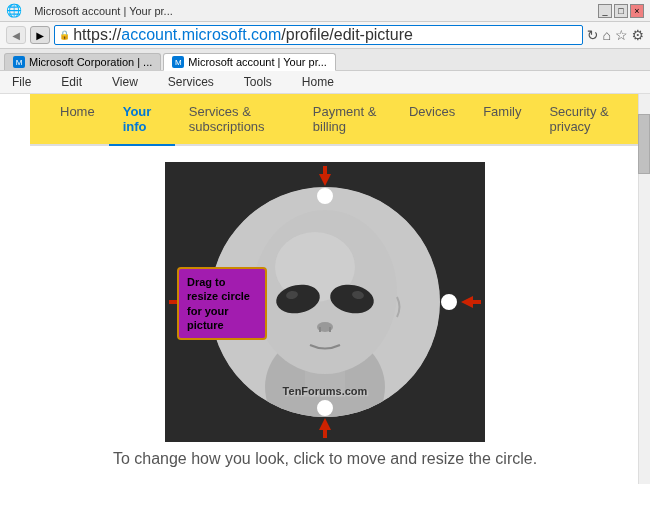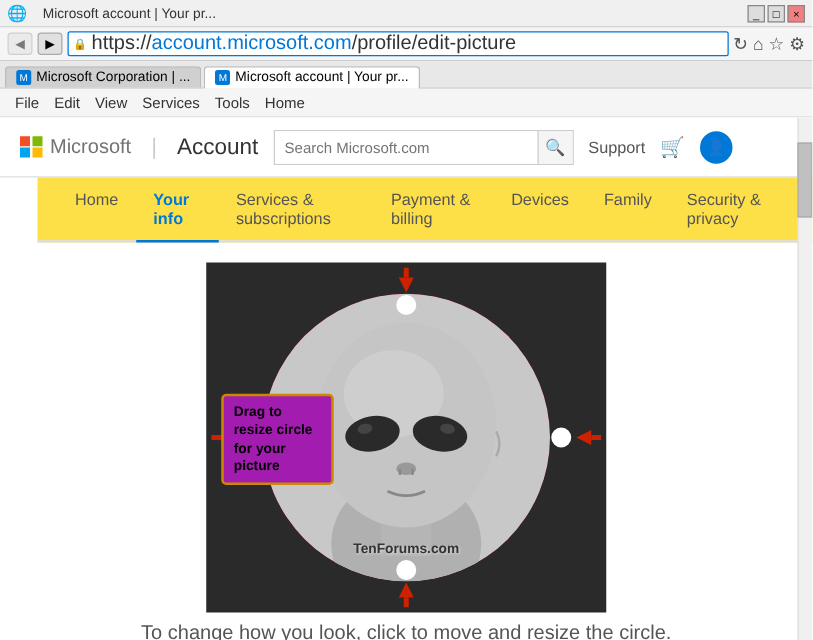--- a/index.html
+++ b/index.html
@@ -35,21 +35,21 @@
     .address-bar-container { flex: 1; display: flex; align-items: center; background: white; border: 1px solid #0078d7; border-radius: 2px; height: 20px; padding: 0 4px; }
     .lock-icon { color: #4caf50; font-size: 9px; margin-right: 3px; }
     .address-text { font-size: 16px; color: #333; flex: 1; }
     .address-highlight { color: #0078d7; }
     .browser-icons { display: flex; gap: 4px; align-items: center; }
     .browser-icon-btn { font-size: 14px; color: #555; cursor: pointer; }
     .tab-bar { background: #e8e8e8; display: flex; align-items: flex-end; padding: 0 4px; border-bottom: 1px solid #ccc; height: 22px; }
     .tab { background: #d0d0d0; border: 1px solid #bbb; border-bottom: none; padding: 2px 8px; font-size: 11px; border-radius: 3px 3px 0 0; margin-right: 2px; display: flex; align-items: center; gap: 4px; cursor: pointer; }
     .tab.active { background: #fff; border-bottom: 1px solid #fff; margin-bottom: -1px; }
     .tab-favicon { width: 12px; height: 12px; background: #0078d7; border-radius: 2px; font-size: 8px; display: flex; align-items: center; justify-content: center; color: white; }
-    .menu-bar { background: #f5f5f5; border-bottom: 1px solid #ddd; display: flex; gap: 4px; padding: 2px 8px; }
+    .menu-bar { background: #f5f5f5; border-bottom: 1px solid #ddd; display: flex; gap: 22px; padding: 2px 8px; }
     .menu-item { font-size: 12px; color: #333; cursor: pointer; padding: 2px 4px; }
 
     
     .page-content { background: #fff; overflow: hidden; }
 
     
     .ms-header {
       display: flex;
       align-items: center;
       padding: 8px 16px;
@@ -101,21 +101,21 @@
       top: 0; left: 0; right: 0; bottom: 0;
       display: flex;
       align-items: center;
       justify-content: center;
     }
 
     .alien-circle {
       width: 230px;
       height: 230px;
       border-radius: 50%;
-      background: #ec4899;
+      background: #a3a3a3;
       overflow: hidden;
       position: relative;
       display: flex;
       align-items: flex-start;
       justify-content: center;
     }
 
     .watermark {
       position: absolute;
       bottom: 20px;
@@ -277,42 +277,20 @@
   <span class="menu-item">File</span>
   <span class="menu-item">Edit</span>
   <span class="menu-item">View</span>
   <span class="menu-item">Services</span>
   <span class="menu-item">Tools</span>
   <span class="menu-item">Home</span>
 </div>
 
 <div class="page-content" style="position:relative;">
 
-  <div class="ms-header">
-    <div class="ms-logo">
-      <div class="ms-logo-squares">
-        <div class="ms-logo-sq sq1"></div>
-        <div class="ms-logo-sq sq2"></div>
-        <div class="ms-logo-sq sq3"></div>
-        <div class="ms-logo-sq sq4"></div>
-      </div>
-      <span class="ms-logo-text">Microsoft</span>
-    </div>
-    <span class="ms-logo-divider">|</span>
-    <span class="ms-account-text">Account</span>
-    <div class="ms-search">
-      <input type="text" placeholder="Search Microsoft.com" style="">
-      <div class="ms-search-btn">🔍</div>
-    </div>
-    <div class="ms-header-right">
-      <span>Support</span>
-      <span class="ms-header-cart">🛒</span>
-      <div class="ms-header-avatar">👤</div>
-    </div>
-  </div>
 
   <div class="ms-nav">
     <div class="ms-nav-item">Home</div>
     <div class="ms-nav-item active">Your info</div>
     <div class="ms-nav-item">Services &amp; subscriptions</div>
     <div class="ms-nav-item">Payment &amp; billing</div>
     <div class="ms-nav-item">Devices</div>
     <div class="ms-nav-item">Family</div>
     <div class="ms-nav-item">Security &amp; privacy</div>
   </div>

